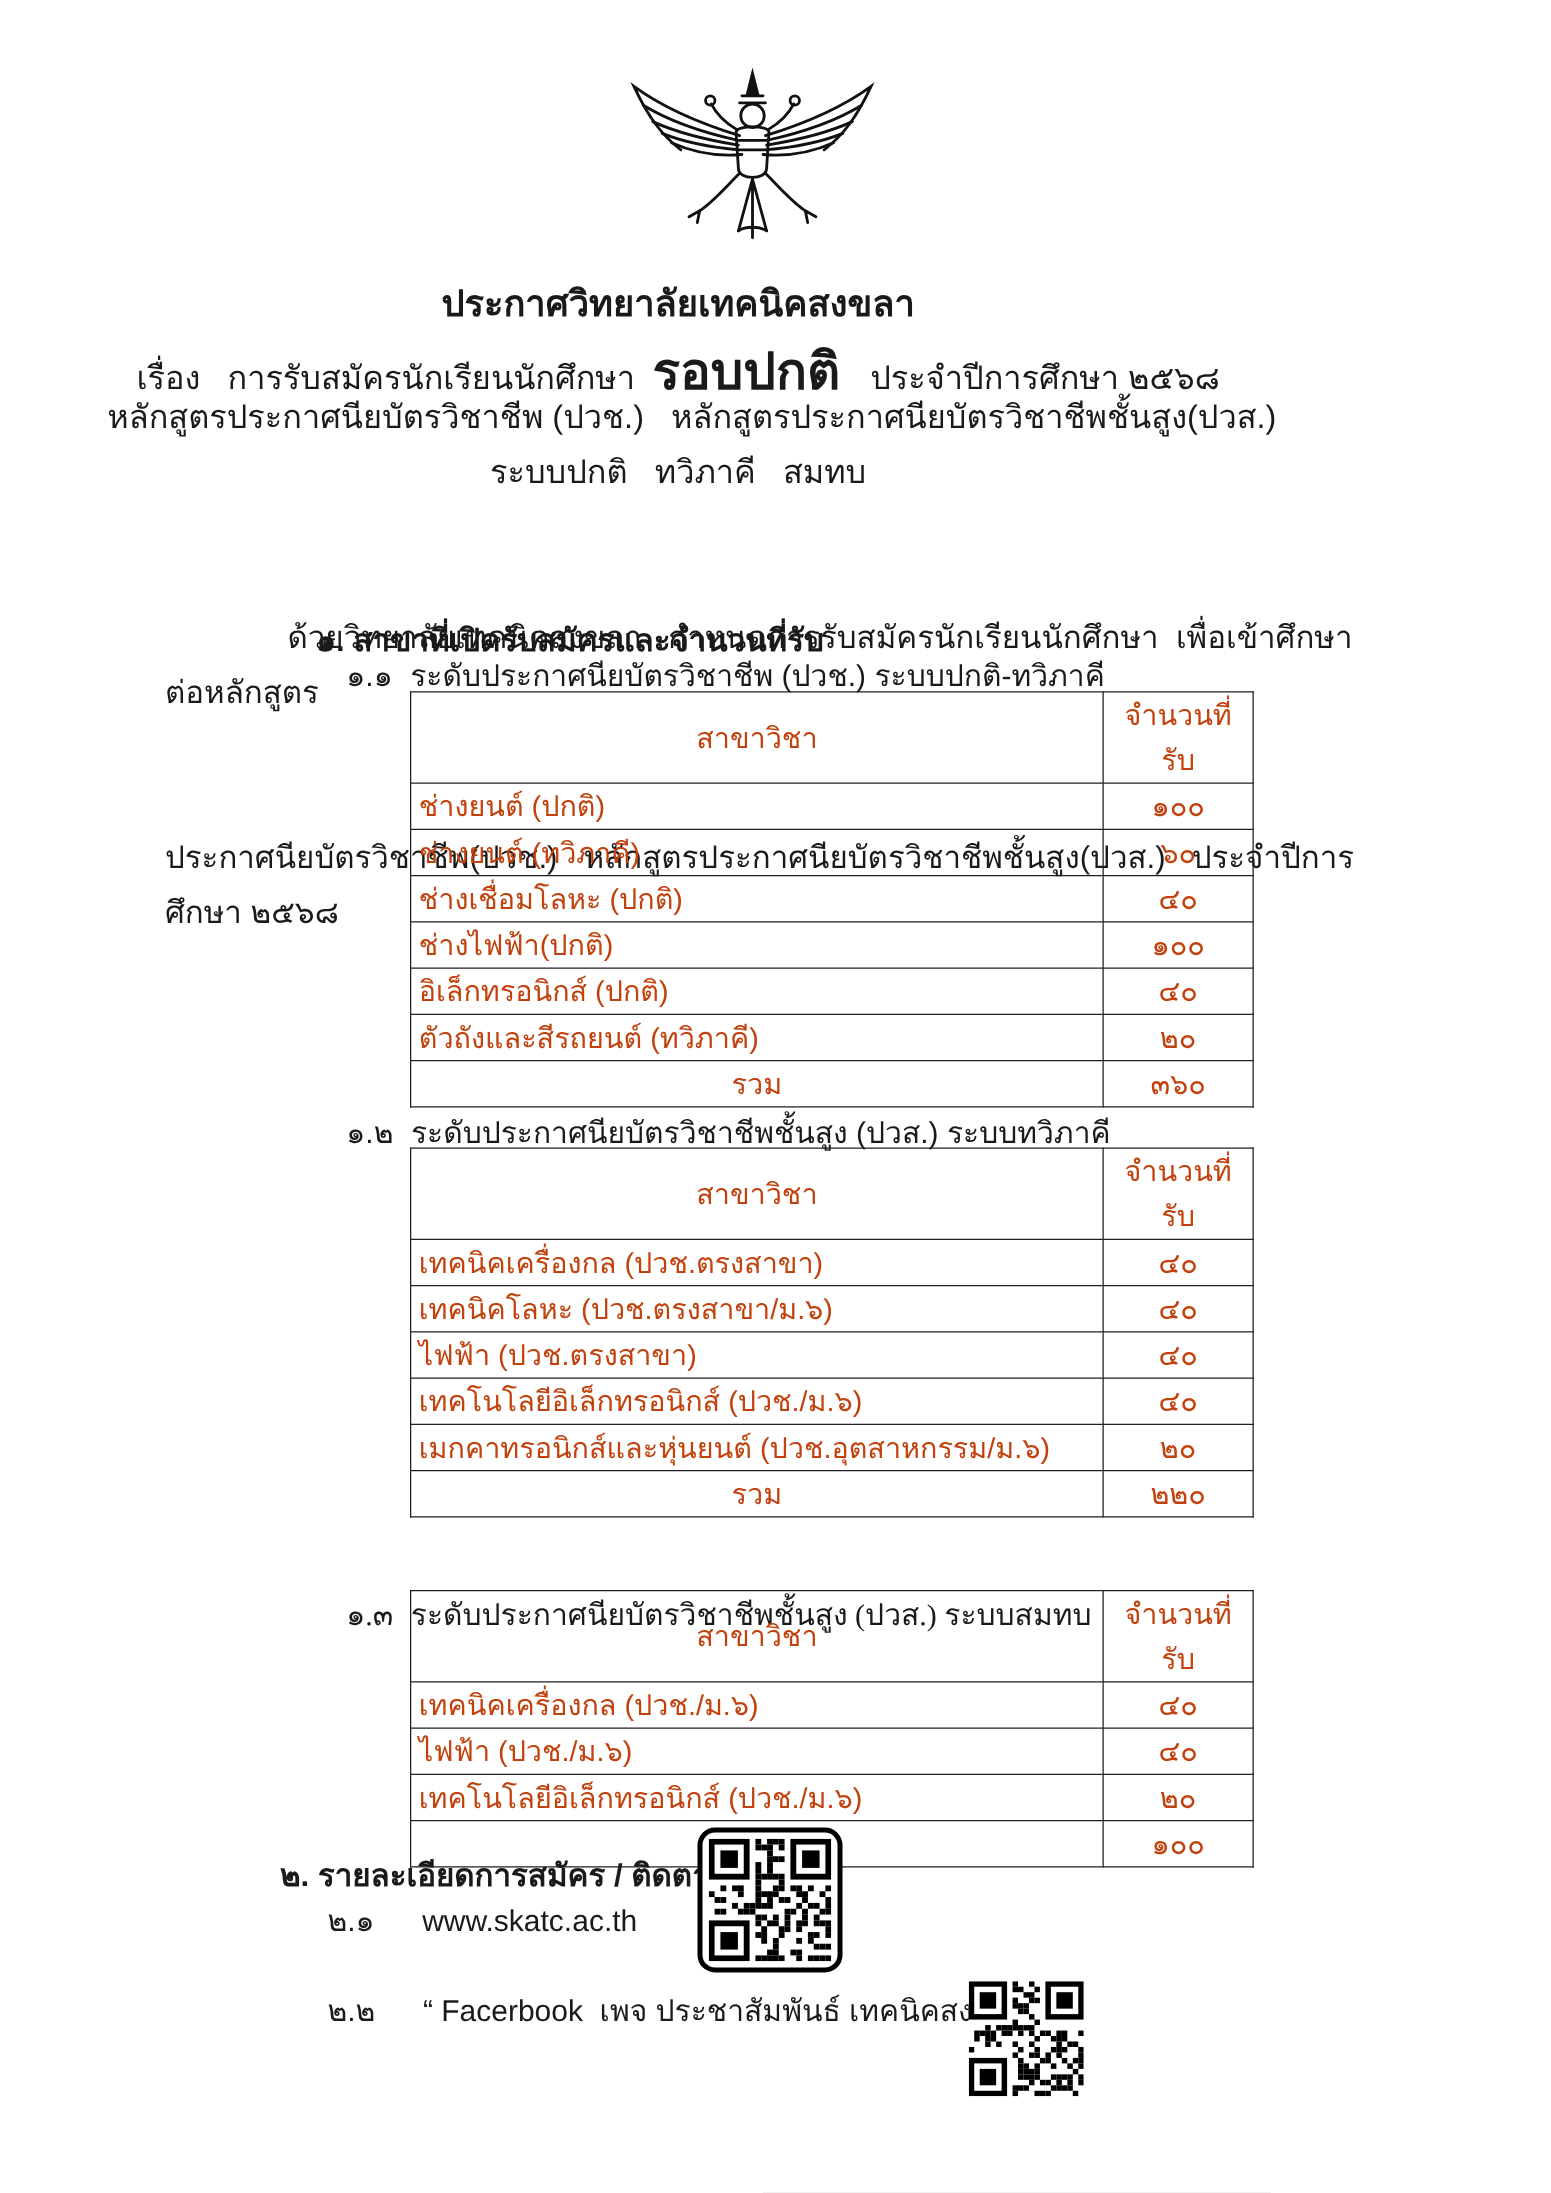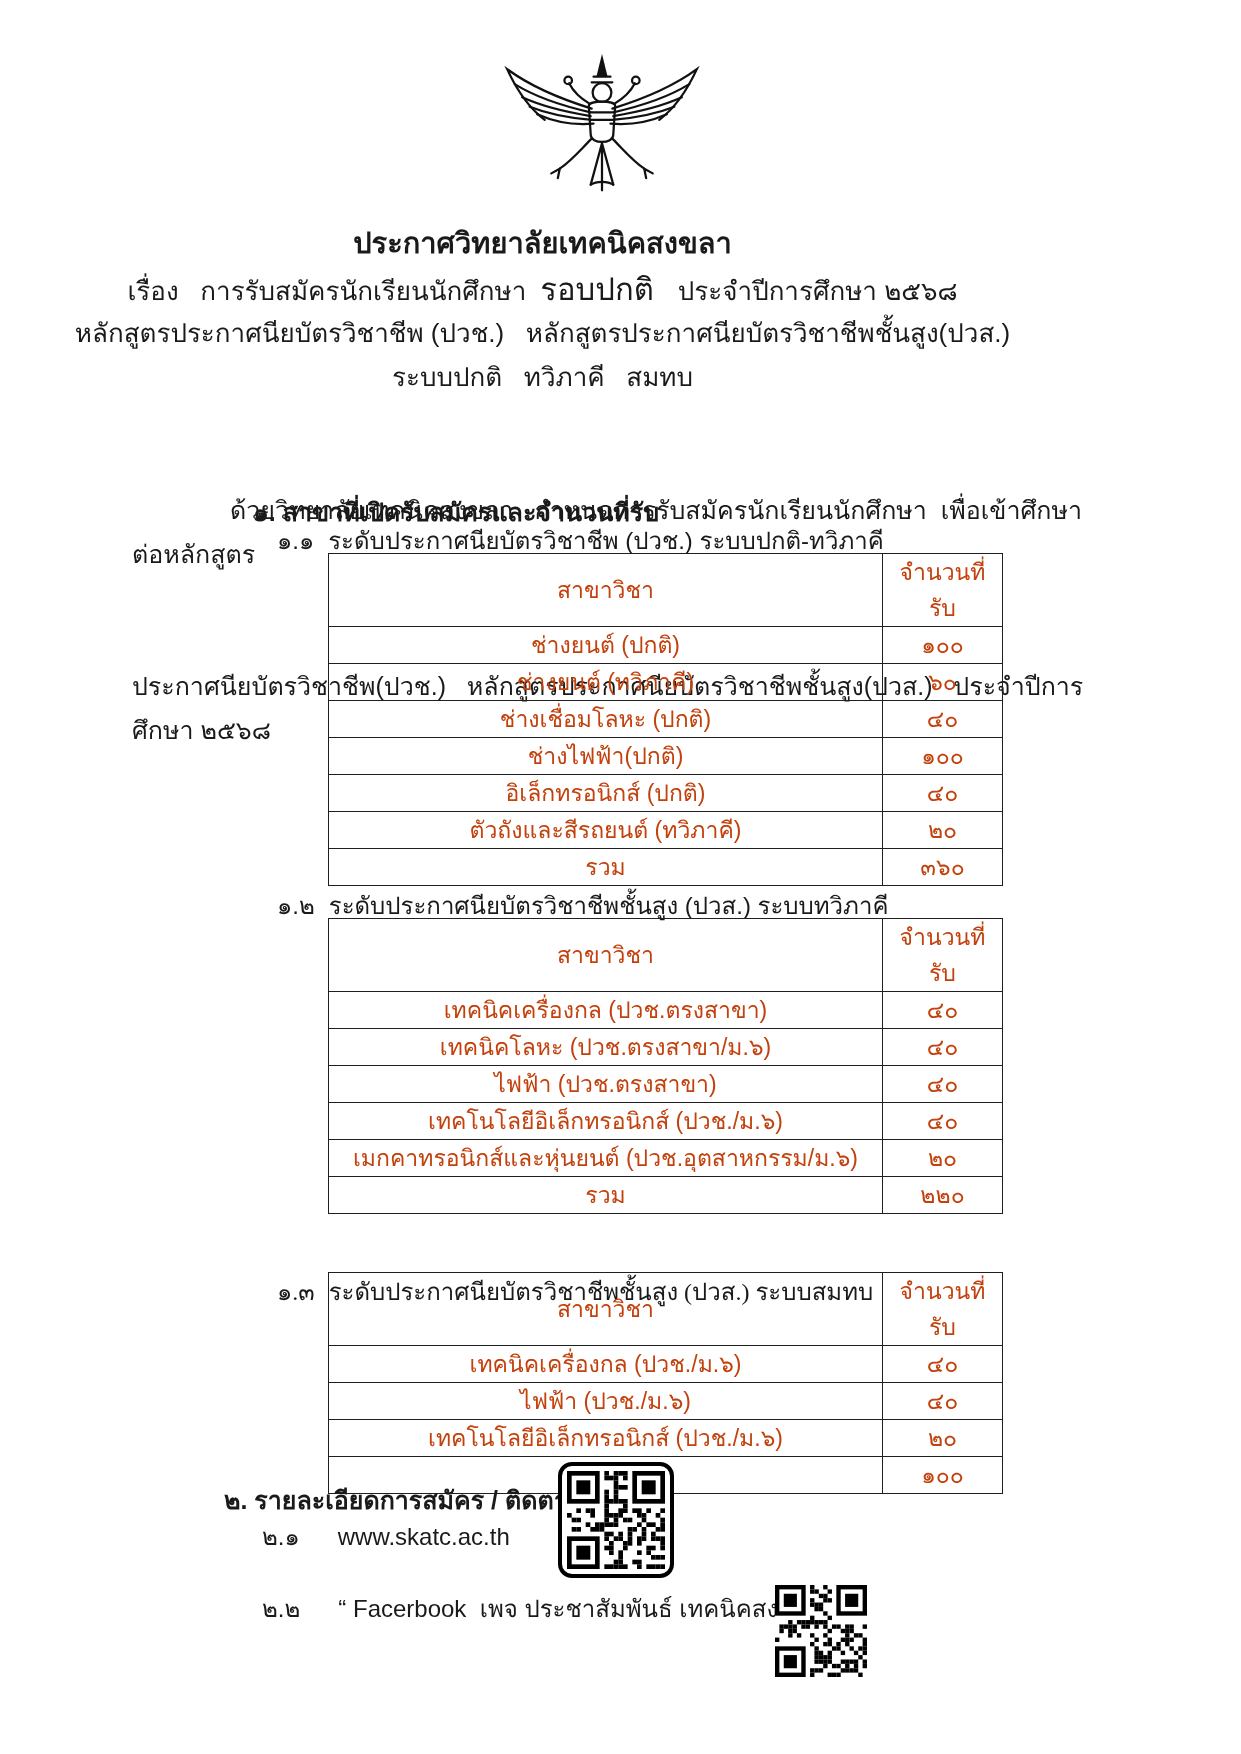--- a/index.html
+++ b/index.html
@@ -9,23 +9,23 @@
     margin:0 auto;
     background:#ffffff;
     color:#1a1a1a;
     font-family:"Liberation Sans","DejaVu Sans",sans-serif;
     overflow:hidden;
   }
   .abs{position:absolute;white-space:pre-wrap;}
   .center{left:0;width:1085px;text-align:center;}
   .doc-title{top:220px;font-size:29px;font-weight:bold;}
   .subject-line{top:264px;font-size:26px;}
-  .subject-line .hl{font-size:31px;font-weight:normal;padding:0 14px;}
+  .subject-line .hl{font-size:41px;font-weight:bold;padding:0 14px;}
   .subject-line .sfx{padding-left:10px;}
-  .program-line{top:312px;font-size:26px;}
+  .program-line{top:312px;font-size:26px;padding-left:11px;}
   .system-line{top:356px;font-size:26px;}
   .intro{top:400px;left:132px;width:965px;font-size:25px;line-height:44px;}
   .intro .l1{text-indent:98px;}
   .sec1-heading{top:492px;left:253px;font-size:25px;font-weight:bold;}
   .caption{left:277px;font-size:24px;}
   .caption .cap-no{display:inline-block;margin-right:14px;}
   .cap-1{top:521px;}
   .cap-2{top:886px;}
   .cap-3{top:1272px;font-family:Liberation Serif, serif;}
   table.doc-table{
@@ -38,21 +38,21 @@
   .tbl-3{top:1272px;}
   table.doc-table th,table.doc-table td{
     border:1.6px solid #1f1f1f;
     font-weight:normal;box-sizing:border-box;
     padding:0 6px;overflow:hidden;
   }
   table.doc-table th{height:38px;text-align:center;}
   table.doc-table td{height:36px;}
   table.doc-table col.c1{width:554px;}
   table.doc-table col.c2{width:120px;}
-  td.prog{text-align:center;padding-left:14px;}
+  td.prog{text-align:left;padding-left:14px;}
   td.num{text-align:center;}
   td.total{text-align:center;}
   .sec2-heading{top:1480px;left:224px;font-size:25px;font-weight:bold;}
   .s2-item{font-size:24px;left:262px;}
   .item-1{top:1517px;}
   .item-2{top:1589px;}
   .s2-item .it-no{display:inline-block;margin-right:38px;}
   .item-2 .it-no{}
   .qr-box{
     position:absolute;background:#fff;

